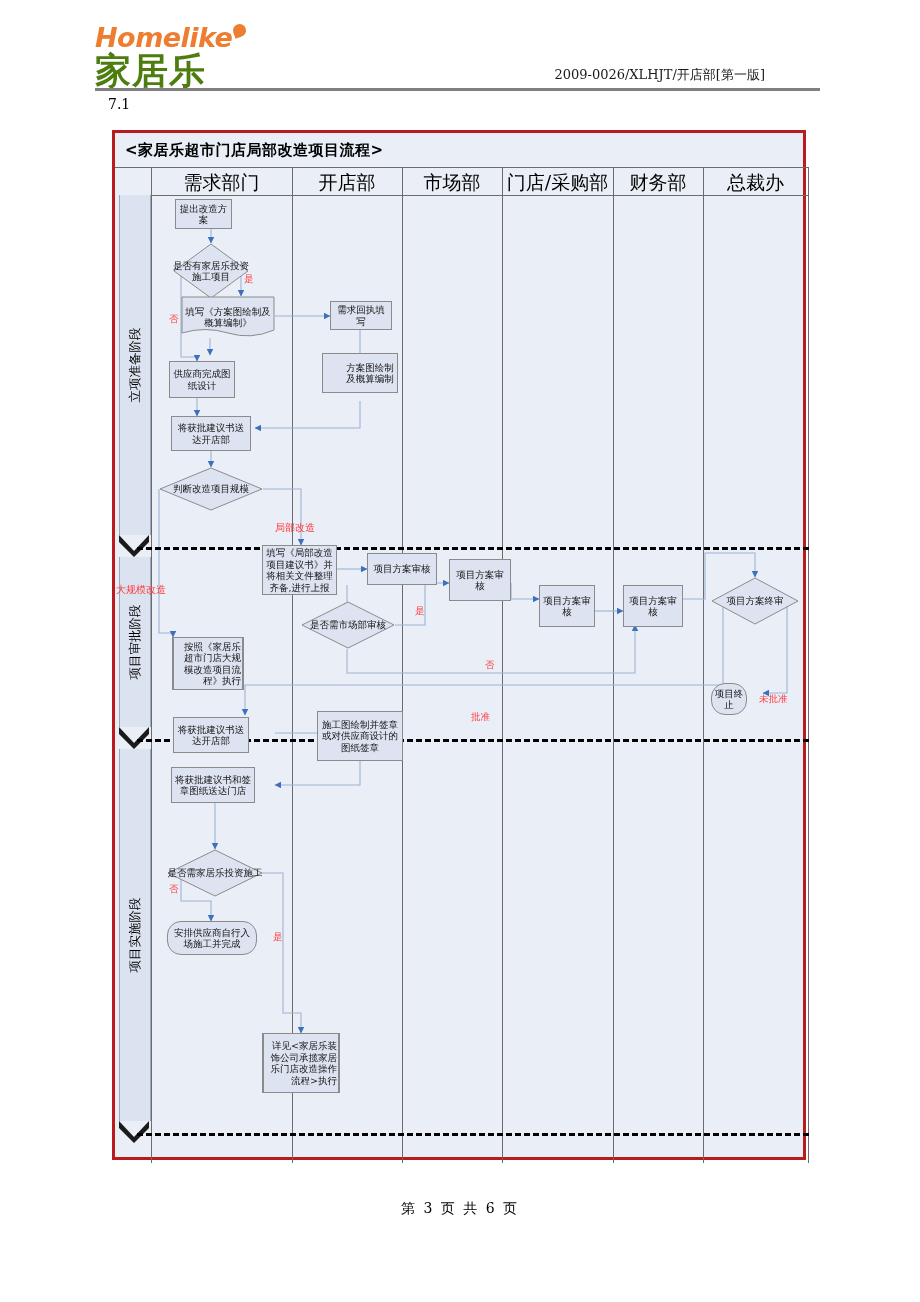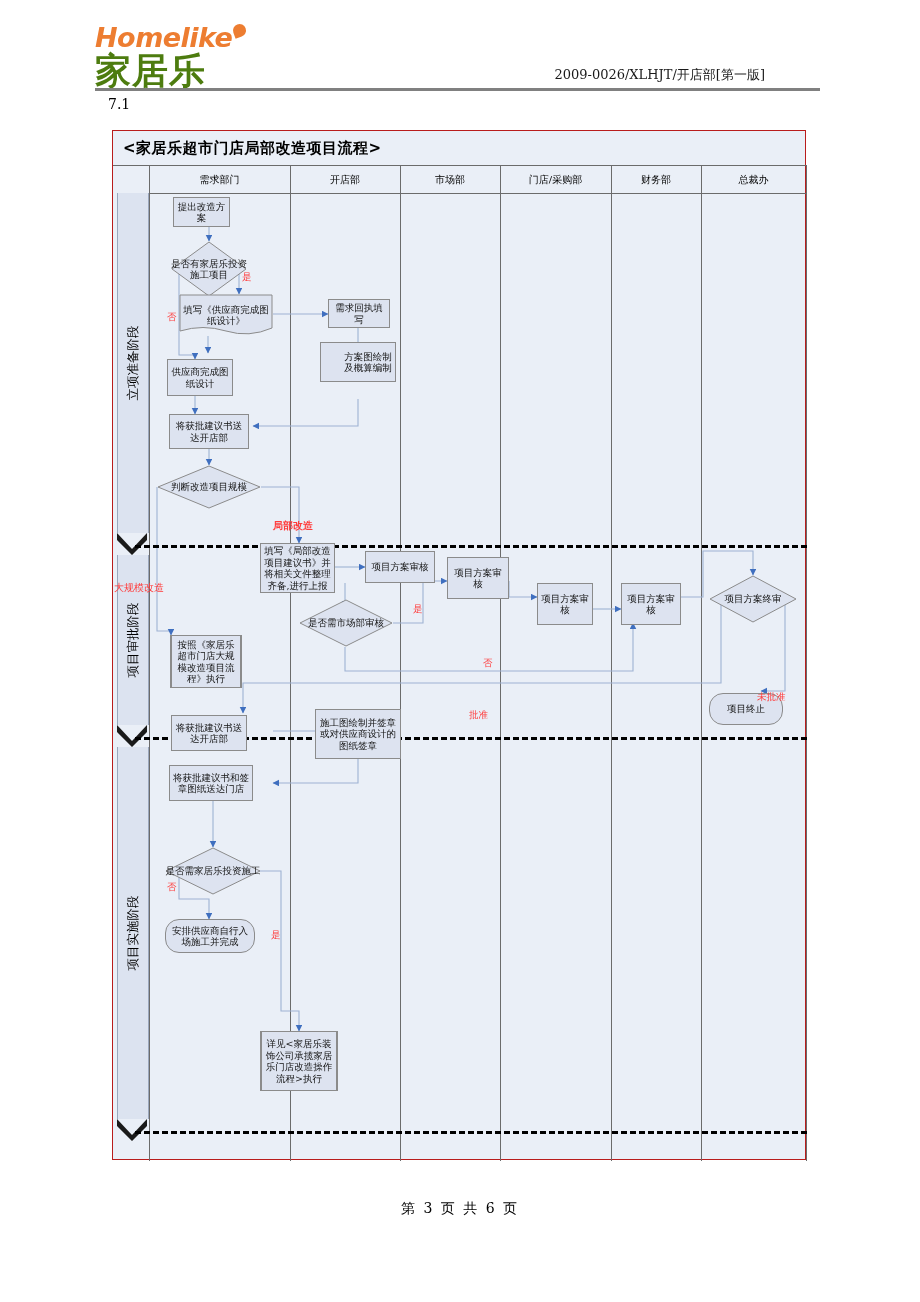--- a/index.html
+++ b/index.html
@@ -31,33 +31,33 @@
     font-size:13px;color:#1a1a1a;white-space:nowrap;
   }
   #headrule{position:absolute;left:95px;top:88px;width:725px;height:3px;background:#808080;}
   #secnum{
     position:absolute;left:108px;top:96px;
     font-family:"DejaVu Serif","Liberation Serif",serif;font-size:14px;color:#000;
   }
   
   #chart{
     position:absolute;left:112px;top:130px;width:694px;height:1030px;
-    background:#EAEFF7;border:1px solid #b91c1c;box-sizing:border-box;
+    background:#EAEFF7;border:3px solid #b91c1c;box-sizing:border-box;
   }
   #charttitle{
     position:absolute;left:10px;top:8px;font-size:15px;font-weight:bold;color:#000;
     font-family:"DejaVu Sans","Liberation Sans",sans-serif;letter-spacing:0.5px;
   }
   #grid{position:absolute;left:0;top:34px;width:694px;height:996px;}
   .vline{position:absolute;top:0;width:1px;height:996px;background:#6b6b6b;}
   .hhead{position:absolute;left:0;top:0;width:694px;height:1px;background:#6b6b6b;}
   .hhead2{position:absolute;left:36px;top:28px;width:658px;height:1px;background:#6b6b6b;}
   .colhdr{
     position:absolute;top:4px;height:22px;line-height:22px;text-align:center;
-    font-size:10px;color:#000;font-family:"DejaVu Serif","Liberation Serif",serif;
+    font-size:19px;color:#000;font-family:"DejaVu Serif","Liberation Serif",serif;
   }
   
   .stage{
     position:absolute;left:4px;width:30px;background:#DCE3F0;
     border-left:1px solid #9aa7bd;border-right:1px solid #9aa7bd;
   }
   .stage .lbl{
     position:absolute;left:50%;top:50%;
     transform:translate(-50%,-50%) rotate(-90deg);
     white-space:nowrap;font-size:12.5px;color:#000;
@@ -90,21 +90,21 @@
     font-size:9.5px;line-height:11.5px;
   }
   .shp.round{border-radius:14px;}
   .shp.predef{border-left:none;border-right:none;}
   .predef::before,.predef::after{
     content:"";position:absolute;top:-1px;bottom:-1px;width:0;
     border-left:1px solid #8b8b8b;border-right:1px solid #8b8b8b;
   }
   .predef::before{left:-1px;}
   .predef::after{right:-1px;}
-  .predef .inner{position:relative;z-index:2;}
+  .predef .inner{position:relative;z-index:2;text-align:right;}
   .shp.docshape{background:none;border:none;padding:0;}
   .docshape .dcsvg{position:absolute;left:0;top:0;width:100%;height:100%;}
   .docshape .dctxt{position:relative;z-index:2;padding:0 3px;}
   
   #wires{position:absolute;left:0;top:0;width:694px;height:1030px;pointer-events:none;}
   .lab{
     position:absolute;font-size:9.5px;color:#FF3B3B;white-space:nowrap;
     font-family:"DejaVu Serif","Liberation Serif",serif;z-index:5;
   }
   .lab.big{font-size:10px;}
@@ -259,26 +259,26 @@
     <svg class="dshape" viewBox="0 0 76 56" preserveAspectRatio="none">
         <polygon points="38,1 75,28 38,55 1,28" fill="#DDE3F0" stroke="#8b8b8b" stroke-width="1"></polygon>
       </svg>
     <div class="dtxt">是否有家居乐投资施工项目</div>
   </div>
 
   <div class="shp docshape" style="left:66px;top:163px;width:94px;height:42px;">
     <svg class="dcsvg" viewBox="0 0 94 42" preserveAspectRatio="none">
       <path d="M1,1 L93,1 L93,34 Q70,44 47,37 Q24,30 1,37 Z" fill="#DDE3F0" stroke="#8b8b8b" stroke-width="1"></path>
     </svg>
-    <div class="dctxt">填写《供应商完成图纸设计》</div>
+    <div class="dctxt">填写《方案图绘制及概算编制》</div>
   </div>
 
   <div class="shp" style="left:215px;top:168px;width:62px;height:29px;">需求回执填写</div>
 
-  <div class="shp" style="left:207px;top:211px;width:76px;height:40px;padding-left:22px;">方案图绘制及概算编制</div>
+  <div class="shp" style="left:207px;top:220px;width:76px;height:40px;padding-left:22px;">方案图绘制及概算编制</div>
 
   <div class="shp" style="left:54px;top:228px;width:66px;height:37px;">供应商完成图纸设计</div>
 
   <div class="shp" style="left:56px;top:283px;width:80px;height:35px;">将获批建议书送达开店部</div>
 
   <div class="shp diamond" style="left:44px;top:334px;width:104px;height:44px;">
     <svg class="dshape" viewBox="0 0 104 44" preserveAspectRatio="none">
         <polygon points="52,1 103,22 52,43 1,22" fill="#DDE3F0" stroke="#8b8b8b" stroke-width="1"></polygon>
       </svg>
     <div class="dtxt">判断改造项目规模</div>
@@ -305,21 +305,21 @@
 
   <div class="shp" style="left:508px;top:452px;width:60px;height:42px;">项目方案审核</div>
 
   <div class="shp diamond" style="left:596px;top:444px;width:88px;height:48px;">
     <svg class="dshape" viewBox="0 0 88 48" preserveAspectRatio="none">
         <polygon points="44,1 87,24 44,47 1,24" fill="#DDE3F0" stroke="#8b8b8b" stroke-width="1"></polygon>
       </svg>
     <div class="dtxt">项目方案终审</div>
   </div>
 
-  <div class="shp round" style="left:596px;top:562px;width:74px;height:32px;">项目终止</div>
+  <div class="shp round" style="left:596px;top:550px;width:36px;height:32px;">项目终止</div>
 
   <div class="shp" style="left:58px;top:584px;width:76px;height:36px;">将获批建议书送达开店部</div>
 
   <div class="shp" style="left:202px;top:578px;width:86px;height:50px;">施工图绘制并签章或对供应商设计的图纸签章</div>
 
   <div class="shp" style="left:56px;top:634px;width:84px;height:36px;">将获批建议书和签章图纸送达门店</div>
 
   <div class="shp diamond" style="left:52px;top:716px;width:96px;height:48px;">
     <svg class="dshape" viewBox="0 0 96 48" preserveAspectRatio="none">
         <polygon points="48,1 95,24 48,47 1,24" fill="#DDE3F0" stroke="#8b8b8b" stroke-width="1"></polygon>
@@ -328,21 +328,21 @@
   </div>
 
   <div class="shp round" style="left:52px;top:788px;width:90px;height:34px;">安排供应商自行入场施工并完成</div>
 
   <div class="shp predef" style="left:148px;top:900px;width:76px;height:60px;">
     <span class="inner">详见&lt;家居乐装饰公司承揽家居乐门店改造操作流程&gt;执行</span>
   </div>
 
   <div class="lab" style="left:129px;top:140px;">是</div>
   <div class="lab" style="left:54px;top:180px;">否</div>
-  <div class="lab big" style="left:160px;top:388px;font-weight:bold;">局部改造</div>
+  <div class="lab big" style="left:160px;top:388px;">局部改造</div>
   <div class="lab big" style="left:1px;top:450px;">大规模改造</div>
   <div class="lab" style="left:300px;top:472px;">是</div>
   <div class="lab" style="left:370px;top:526px;">否</div>
   <div class="lab" style="left:356px;top:578px;">批准</div>
   <div class="lab" style="left:644px;top:560px;">未批准</div>
   <div class="lab" style="left:54px;top:750px;">否</div>
   <div class="lab" style="left:158px;top:798px;">是</div>
 </div>
 
 <div id="footer">第 3 页 共 6 页</div>

